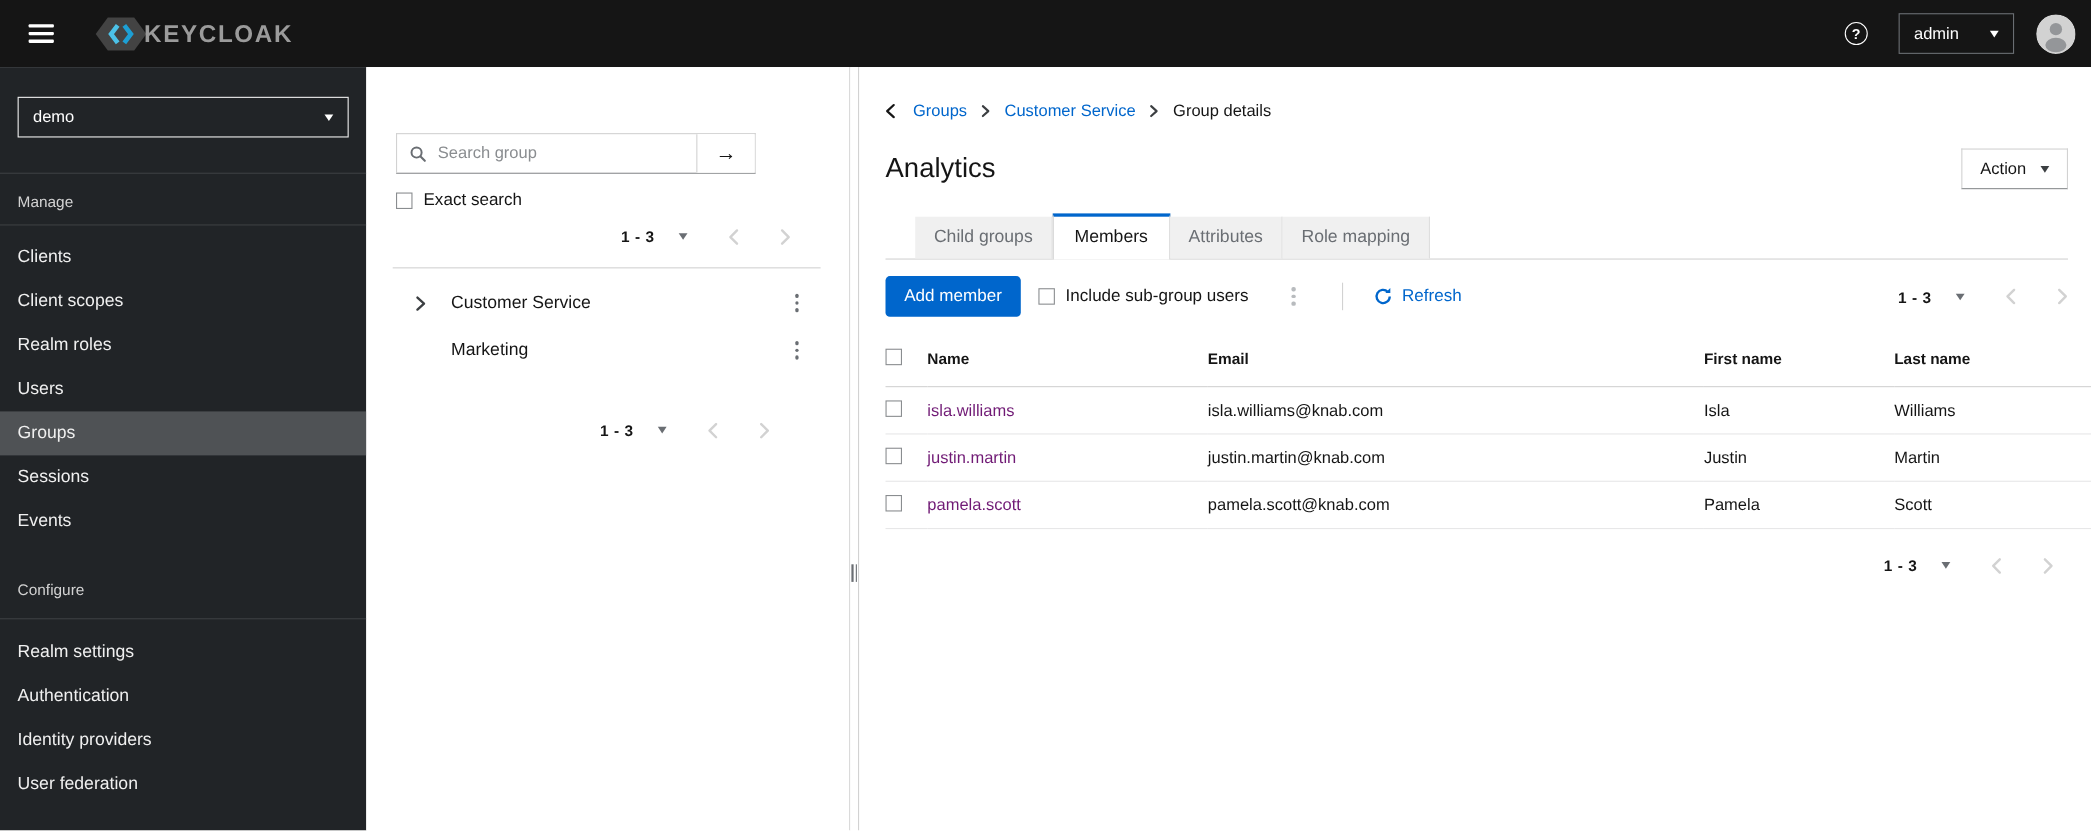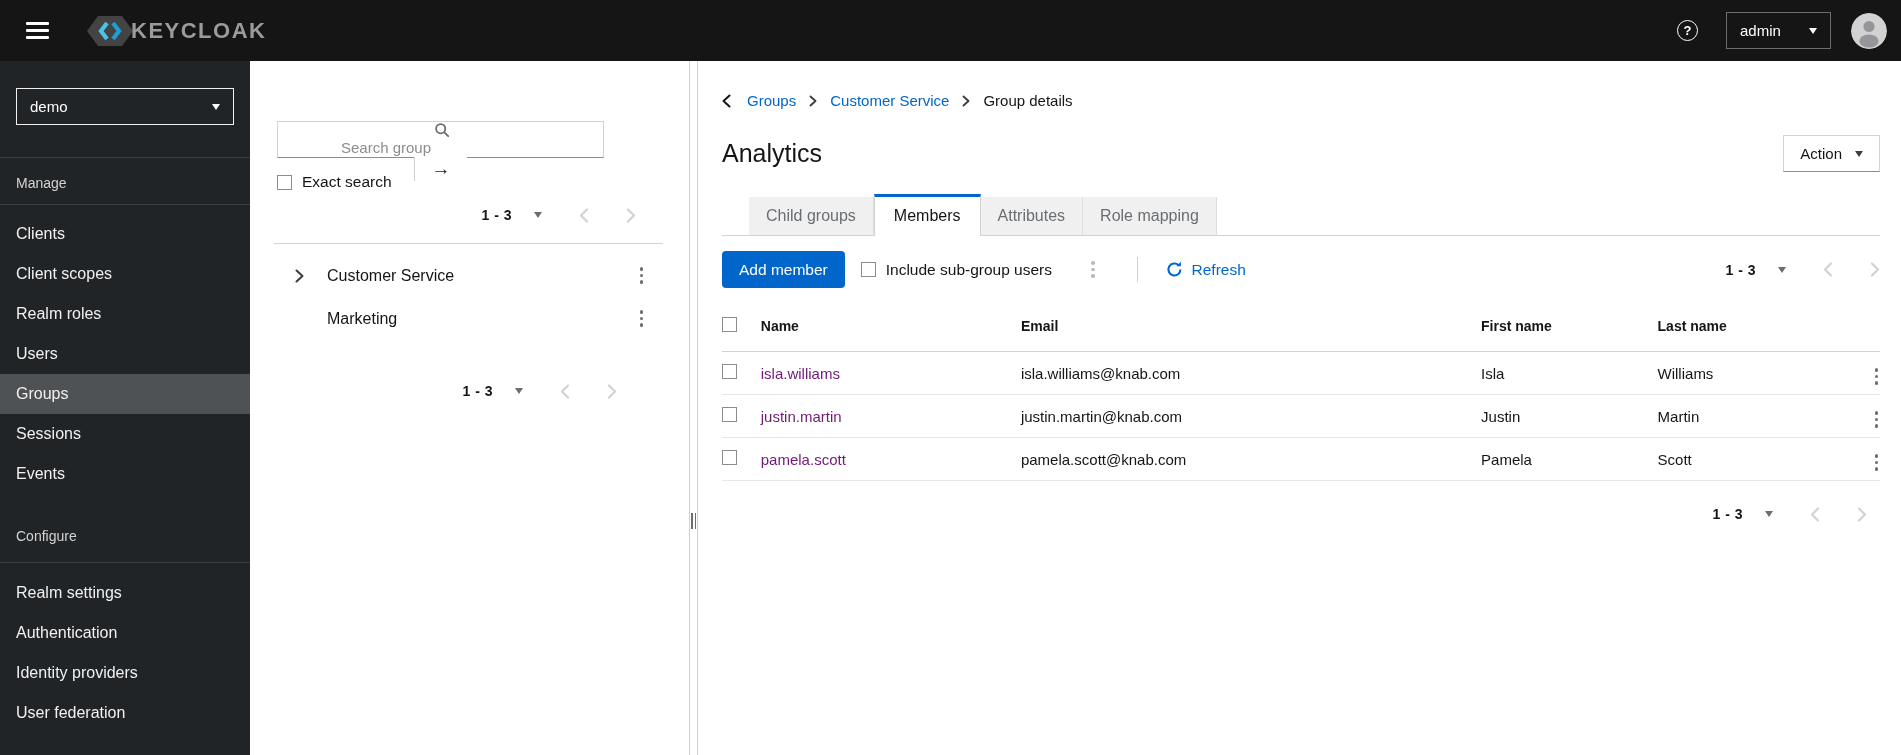--- a/index.html
+++ b/index.html
@@ -34,21 +34,21 @@
   
   .caret { width:0; height:0; border-left:4.5px solid transparent; border-right:4.5px solid transparent;
            border-top:6px solid #3c3f42; display:inline-block; }
   .caret.white { border-top-color:#fff; }
   .caret.gray  { border-top-color:#6a6e73; }
 
   
   .app { display:flex; height:694px; }
 
   
-  .sidebar { width:250px; background:#212427; flex:none; }
+  .sidebar { width:333px; background:#212427; flex:none; }
   .realm-block { padding:27px 16px 32px; border-bottom:1px solid #3c3f42; }
   .realm-select {
     height:37px; border:1px solid #f0f0f0; display:flex; align-items:center;
     justify-content:space-between; padding:0 13px; color:#fff; font-size:15px; cursor:pointer;
   }
   .nav-section-label {
     padding:17px 16px 13px; font-size:14px; color:#d2d2d2; border-bottom:1px solid #3c3f42;
   }
   .nav-section-label.configure { padding:34px 16px 18px; }
   .nav-list { list-style:none; margin:9px 0 0; padding:0; }
@@ -56,21 +56,21 @@
   .nav-list li {
     height:40px; display:flex; align-items:center; padding:0 16px;
     font-size:16px; color:#f0f0f0; cursor:pointer;
   }
   .nav-list li.selected { background:#4f5255; }
 
   
   .tree-panel { width:440px; flex:none; background:#fff; border-right:1px solid #d2d2d2; }
   .search-box {
     margin:60px 0 0 27px; width:327px; height:37px; display:flex; align-items:center;
-    border:1px solid #d2d2d2; border-bottom-color:#8a8d90; background:#fff;flex-direction:column;
+    border:1px solid #d2d2d2; border-bottom-color:#8a8d90; background:#fff;
   }
   .search-box .mag { margin:0 8px 0 11px; display:flex; }
   .search-box input {
     flex:1; border:none; outline:none; font-size:15px; color:#151515; min-width:0;
     font-family:inherit; background:transparent;
   }
   .search-box input::placeholder { color:#8a8d90; }
   .search-go {
     width:53px; height:100%; border:none; border-left:1px solid #d2d2d2; background:#fff;
     font-size:19px; color:#151515; cursor:pointer; display:flex; align-items:center; justify-content:center;

